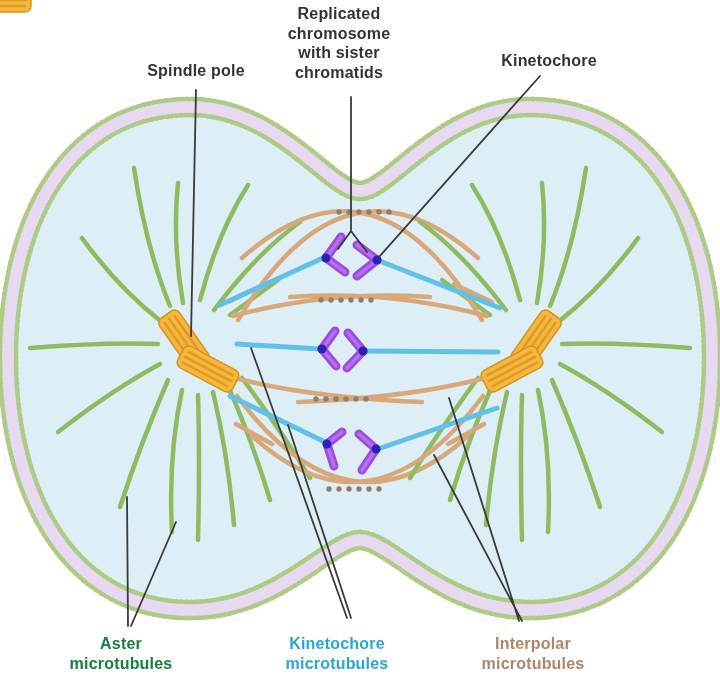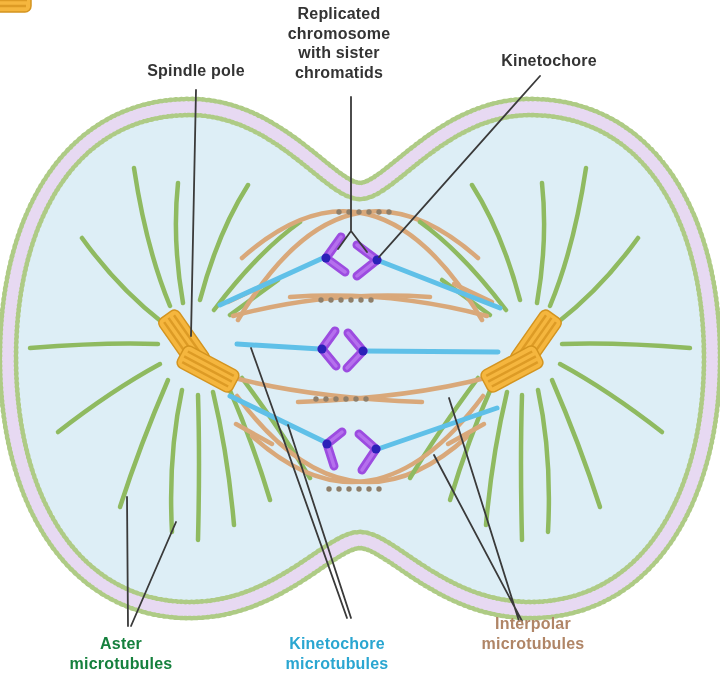--- a/index.html
+++ b/index.html
@@ -165,16 +165,16 @@
 chromatids</div>
 
 <div class="lbl" style="left:549px;top:51px;">Kinetochore</div>
 
 <div class="lbl lbl-aster" style="left:121px;top:634px;">Aster
 microtubules</div>
 
 <div class="lbl lbl-kmt" style="left:337px;top:634px;">Kinetochore
 microtubules</div>
 
-<div class="lbl lbl-ipm" style="left:533px;top:614px;text-align:center;">Interpolar
+<div class="lbl lbl-ipm" style="left:533px;top:634px;text-align:center;">Interpolar
 microtubules</div>
 
 </div>
 
 </body></html>

